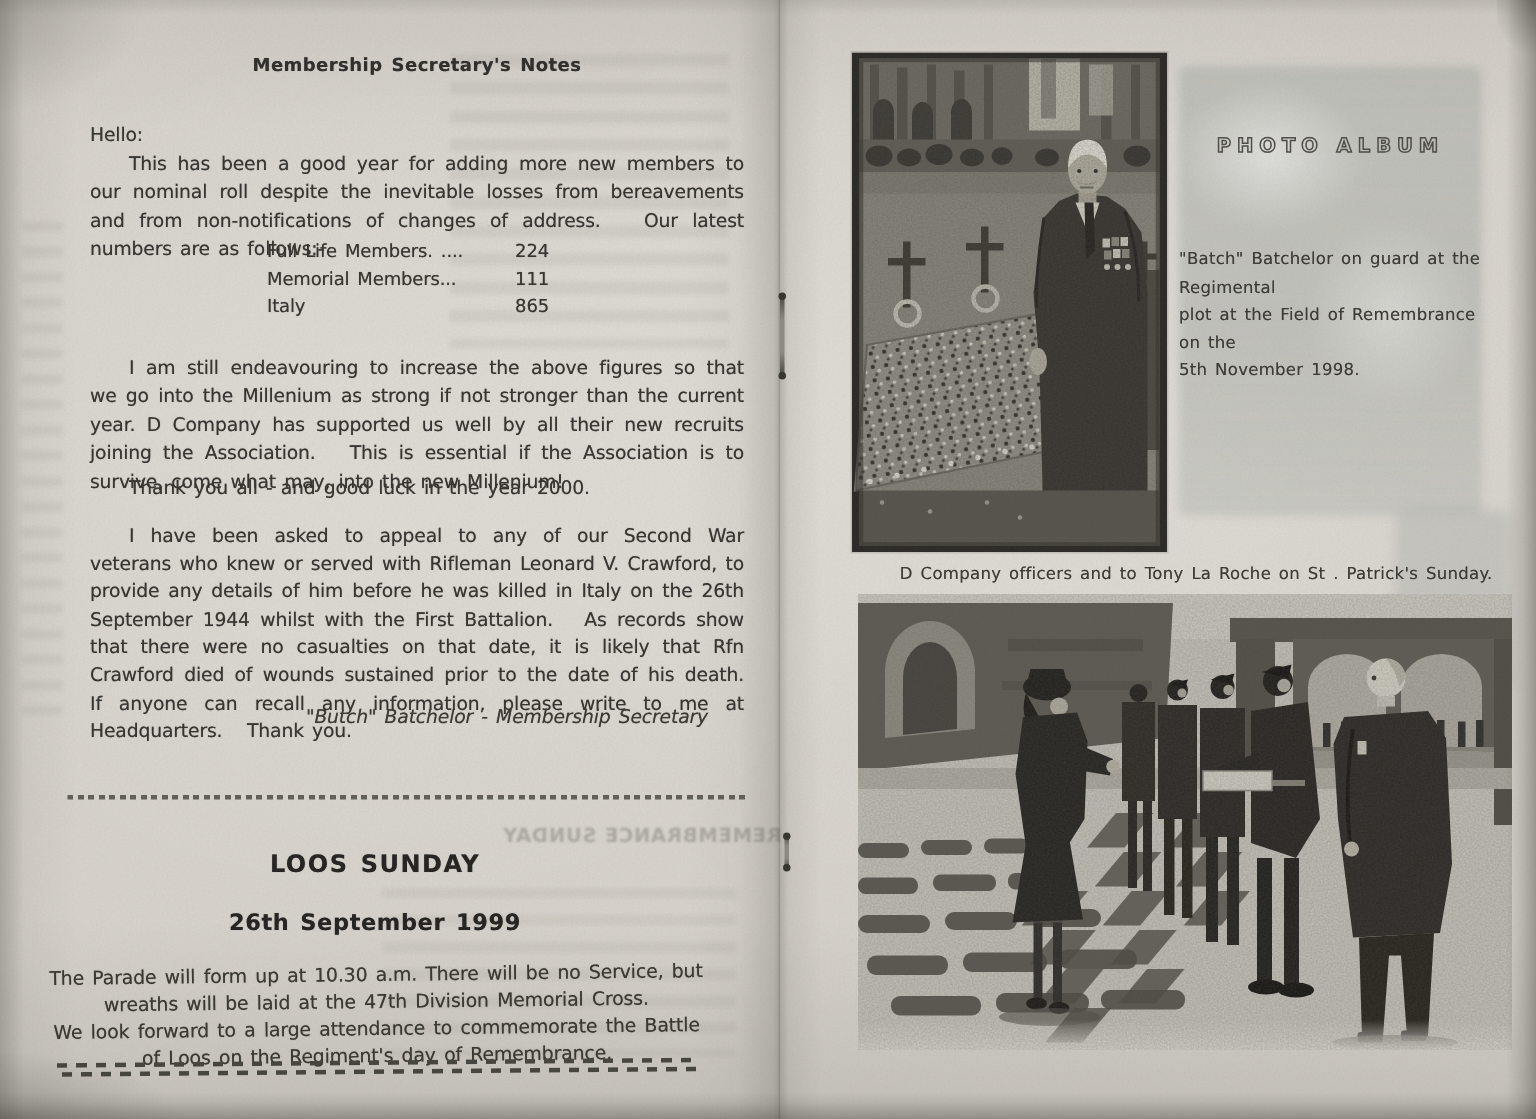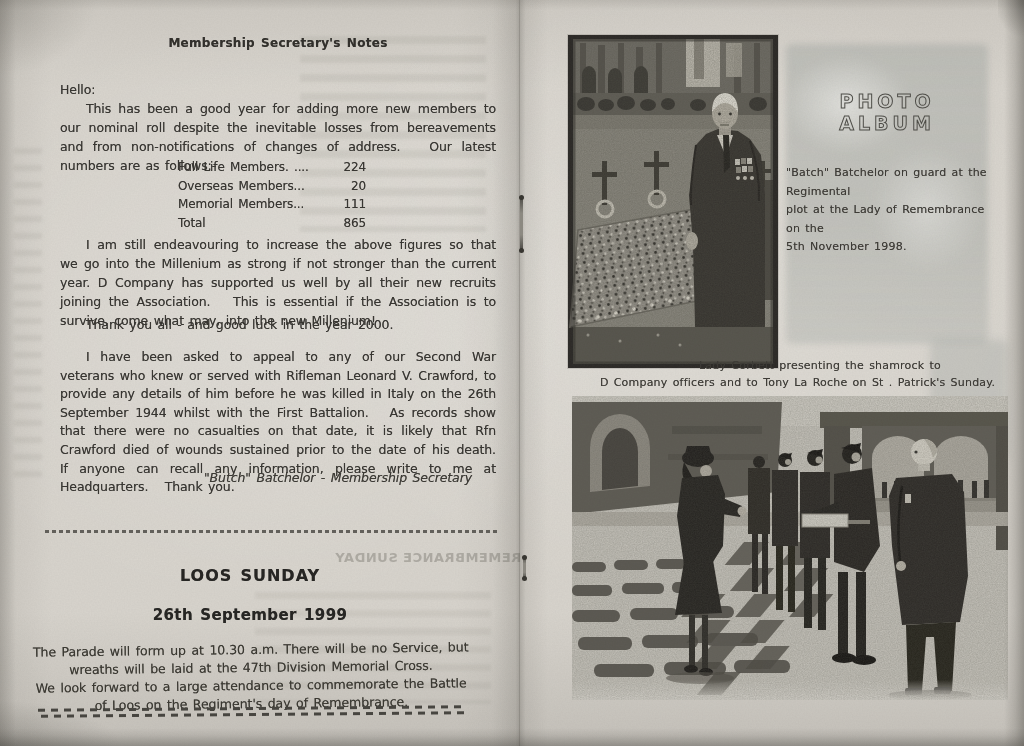--- a/index.html
+++ b/index.html
@@ -63,21 +63,21 @@
     background:
       repeating-linear-gradient(90deg,#45433e 0 7px, transparent 7px 13px) 0 0/100% 3px no-repeat,
       repeating-linear-gradient(90deg,#45433e 0 7px, transparent 7px 13px) 3px 6px/100% 3px no-repeat;}
   
   .ghost{left:786px;top:44px;width:202px;height:300px;border-radius:6px;filter:blur(3px);
     background:
       radial-gradient(90px 70px at 30% 20%, rgba(255,255,252,.5), transparent 70%),
       radial-gradient(80px 90px at 70% 55%, rgba(255,255,252,.35), transparent 70%),
       linear-gradient(180deg, rgba(158,164,160,.42), rgba(150,156,152,.38) 60%, rgba(158,164,160,.30));}
   .ghost2{left:930px;top:340px;width:78px;height:120px;filter:blur(4px);background:rgba(152,158,154,.30);border-radius:8px;}
-  .album-title{left:788px;top:90px;width:198px;text-align:center;font-size:19px;font-weight:bold;letter-spacing:4px;
+  .album-title{left:788px;top:90px;width:198px;text-align:center;font-size:13px;font-weight:bold;letter-spacing:4px;
     color:transparent;-webkit-text-stroke:1px #4d4c47;text-shadow:none;}
   .cap{font-size:11px;line-height:18.5px;color:#3b3934;letter-spacing:.2px;word-spacing:1.5px;text-shadow:0 0 .4px rgba(56,54,50,.6);}
   .cap1{left:786px;top:164px;width:204px;}
   .cap2a{left:620px;top:357px;width:400px;text-align:center;}
   .cap2b{left:575px;top:374px;width:445px;text-align:center;}
   .photo{box-shadow:0 0 0 1px rgba(120,117,110,.25);}
   .photo svg{position:static;display:block;}
 </style>
 </head>
 <body>
@@ -95,29 +95,25 @@
   <div class="title doc">Membership Secretary's Notes</div>
   <div class="hello doc">Hello:</div>
   <div class="para p1 doc">This has been a good year for adding more new members to our nominal roll despite the inevitable losses from bereavements and from non-notifications of changes of address.   Our latest numbers are as follows:-</div>
 
   <div class="members doc">
     <div class="mrow">
       <span class="lab">Full Life Members. ....</span>
       <span class="val">224</span>
     </div>
     <div class="mrow">
-      <span class="lab">Overseas Members...</span>
-      <span class="val">20</span>
-    </div>
-    <div class="mrow">
       <span class="lab">Memorial Members...</span>
       <span class="val">111</span>
     </div>
     <div class="mrow">
-      <span class="lab">Total</span>
+      <span class="lab">Italy</span>
       <span class="val">865</span>
     </div>
   </div>
 
   <div class="para p2 doc">I am still endeavouring to increase the above figures so that we go into the Millenium as strong if not stronger than the current year. D Company has supported us well by all their new recruits joining the Association.   This is essential if the Association is to survive, come what may, into the new Millenium!</div>
   <div class="p3 doc">Thank you all - and good luck in the year 2000.</div>
   <div class="para p4 doc">I have been asked to appeal to any of our Second War veterans who knew or served with Rifleman Leonard V. Crawford, to provide any details of him before he was killed in Italy on the 26th September 1944 whilst with the First Battalion.   As records show that there were no casualties on that date, it is likely that Rfn Crawford died of wounds sustained prior to the date of his death.   If anyone can recall any information, please write to me at Headquarters.   Thank you.</div>
   <div class="signature doc">"Butch" Batchelor - Membership Secretary</div>
 
   <div class="divider1"></div>
@@ -132,21 +128,21 @@
   </div>
   <div class="divider2"></div>
 
   <div class="ghost"></div>
   <div class="ghost2"></div>
 
   <div class="album-title">PHOTO ALBUM</div>
 
   <div class="cap cap1">
     <div style="position:static">"Batch" Batchelor on guard at the Regimental</div>
-    <div style="position:static">plot at the Lady of Remembrance on the</div>
+    <div style="position:static">plot at the Field of Remembrance on the</div>
     <div style="position:static">5th November 1998.</div>
   </div>
 
   <div class="photo" style="left:568px;top:35px;width:210px;height:333px;" aria-label="Black and white photo of a veteran in a dark suit with medals standing beside a remembrance plot of small crosses and poppies in front of a church">
     <svg width="210" height="333" viewBox="0 0 210 333">
       <defs>
         <filter id="grain1" x="0" y="0" width="100%" height="100%">
           <feTurbulence type="fractalNoise" baseFrequency="0.9" numOctaves="2" seed="11" stitchTiles="stitch"></feTurbulence>
           <feColorMatrix type="matrix" values="0 0 0 0 0.08  0 0 0 0 0.08  0 0 0 0 0.06  0.8 0 0 0 0"></feColorMatrix>
         </filter>
@@ -259,21 +255,20 @@
           <circle cx="20" cy="300" r="1.5"></circle>
           <circle cx="52" cy="306" r="1.5"></circle>
           <circle cx="90" cy="300" r="1.5"></circle>
           <circle cx="112" cy="310" r="1.5"></circle>
         </g>
       <rect x="5" y="4" width="200" height="325" fill="none" stroke="#2b2926" stroke-width="5" opacity=".55"></rect>
       <rect x="5" y="4" width="200" height="325" filter="url(#grain1)" opacity=".5"></rect>
     </svg>
   </div>
 
-  <div class="cap cap2a">Lady Corbett presenting the shamrock to</div>
   <div class="cap cap2b">D Company officers and to Tony La Roche on St . Patrick's Sunday.</div>
 
   <div class="photo" style="left:572px;top:396px;width:436px;height:304px;box-shadow:none;" aria-label="Black and white photo of a woman presenting shamrock to a line of soldiers in berets while an elderly man in a suit looks on, in a courtyard with arches and long shadows">
     <svg width="436" height="304" viewBox="0 0 436 304">
       <defs>
         <filter id="grain2" x="0" y="0" width="100%" height="100%">
           <feTurbulence type="fractalNoise" baseFrequency="0.85" numOctaves="2" seed="5" stitchTiles="stitch"></feTurbulence>
           <feColorMatrix type="matrix" values="0 0 0 0 0.1  0 0 0 0 0.1  0 0 0 0 0.08  0.7 0 0 0 0"></feColorMatrix>
         </filter>
         <linearGradient id="fade2" x1="0" y1="0" x2="0" y2="1">

